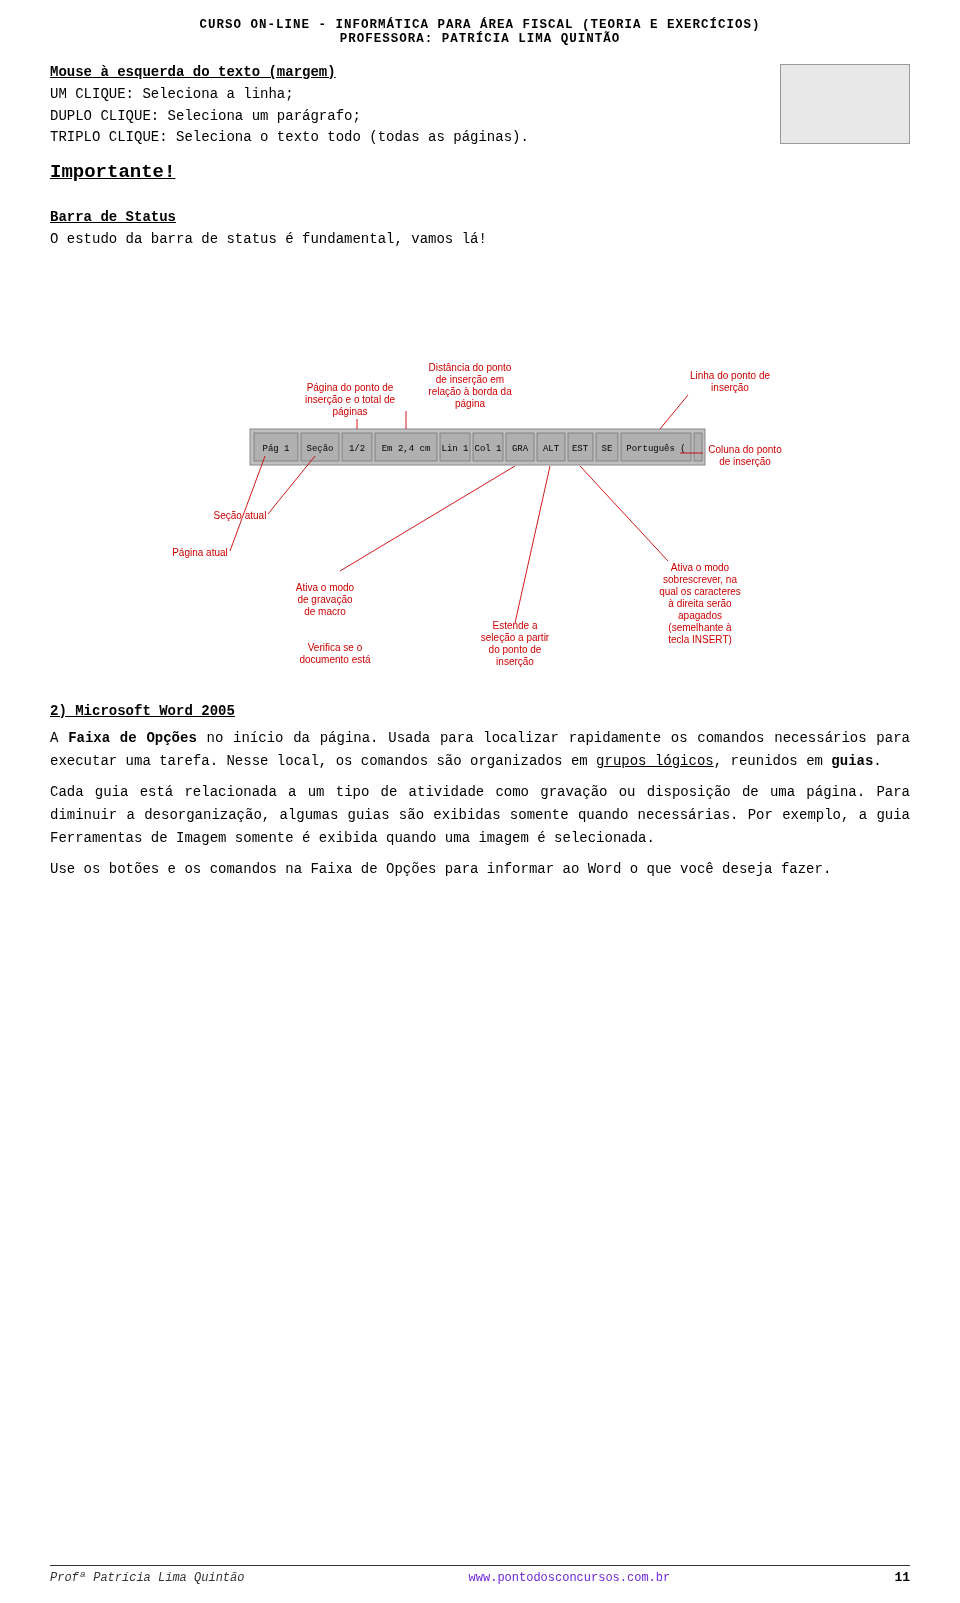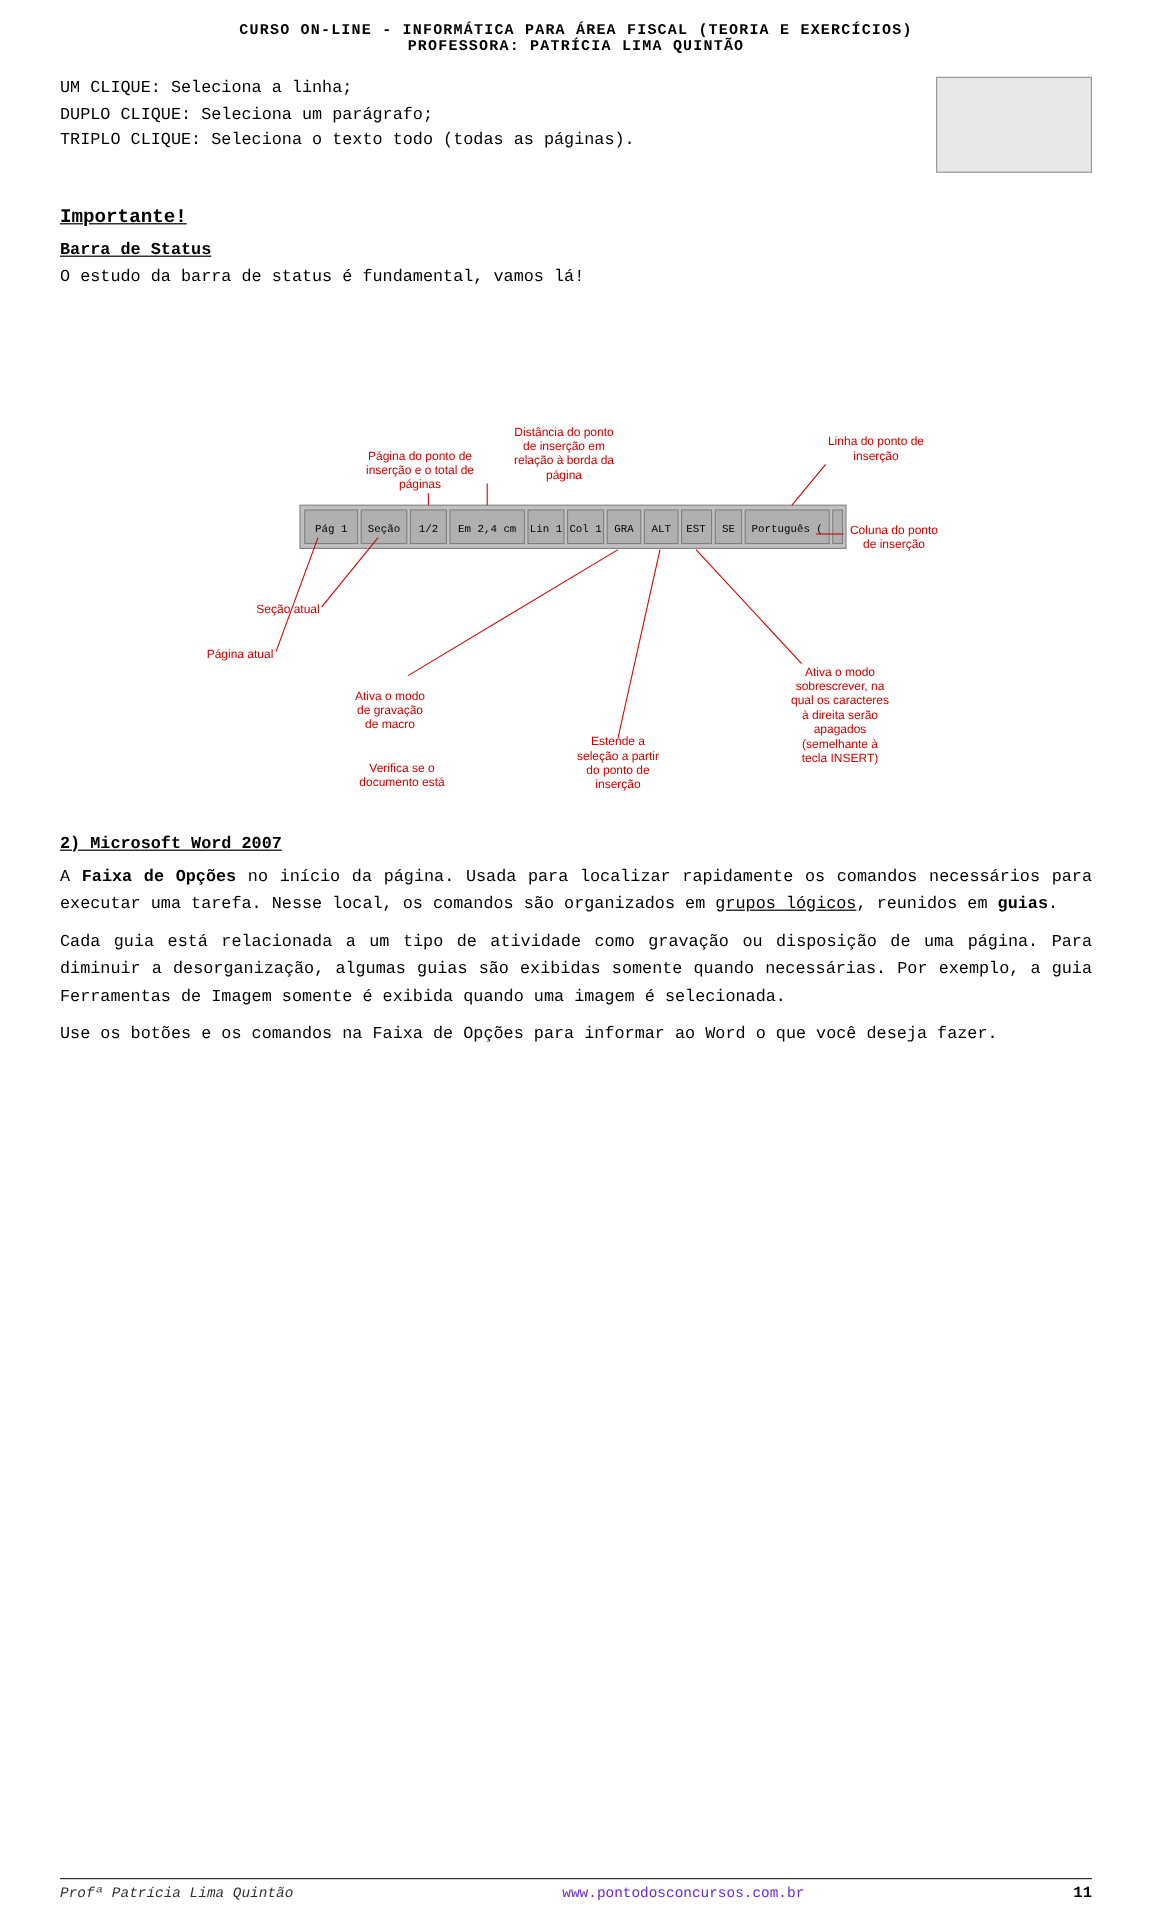--- a/index.html
+++ b/index.html
@@ -56,40 +56,40 @@
       font-size: 14px;
       font-weight: bold;
       text-decoration: underline;
       margin-bottom: 4px;
     }
     .section-mouse p {
       font-size: 14px;
       line-height: 1.55;
     }
     .importante-label {
-      font-size: 16px;
-      font-weight: bold;
-      text-decoration: underline;
-      margin-top: 28px;
+      font-size: 19px;
+      font-weight: bold;
+      text-decoration: underline;
+      margin-top: 12px;
       margin-bottom: 2px;
       display: block;
     }
     .importante-text {
       font-size: 14px;
       line-height: 1.6;
       margin-bottom: 10px;
     }
     .importante-text span.bold {
       font-weight: bold;
     }
     .barra-status-title {
       font-size: 14px;
       font-weight: bold;
       text-decoration: underline;
-      margin-top: 11px;
+      margin-top: 26px;
       margin-bottom: 4px;
     }
     .barra-status-desc {
       font-size: 14px;
       line-height: 1.55;
       margin-bottom: 10px;
     }
     
     .section2 {
       margin-top: 18px;
@@ -151,20 +151,21 @@
 <div class="page">
 
   <div class="header">
     <div class="header-line1">CURSO ON-LINE - INFORMÁTICA PARA ÁREA FISCAL (TEORIA E EXERCÍCIOS)</div>
     <div class="header-line2">PROFESSORA: PATRÍCIA LIMA QUINTÃO</div>
   </div>
 
   <div class="header-box">
     <div class="content-left">
       <div class="section-mouse">
+        <h2>Mouse à esquerda do texto (margem)</h2>
         <p>
           <span>UM CLIQUE: Seleciona a linha;</span><br>
           <span>DUPLO CLIQUE: Seleciona um parágrafo;</span><br>
           <span>TRIPLO CLIQUE: Seleciona o texto todo (todas as páginas).</span>
         </p>
       </div>
     </div>
     <div class="header-box-right"></div>
   </div>
 
@@ -250,21 +251,21 @@
       <text x="580" y="334" font-size="10" font-family="Arial" fill="#c00" text-anchor="middle">qual os caracteres</text>
       <text x="580" y="346" font-size="10" font-family="Arial" fill="#c00" text-anchor="middle">à direita serão</text>
       <text x="580" y="358" font-size="10" font-family="Arial" fill="#c00" text-anchor="middle">apagados</text>
       <text x="580" y="370" font-size="10" font-family="Arial" fill="#c00" text-anchor="middle">(semelhante à</text>
       <text x="580" y="382" font-size="10" font-family="Arial" fill="#c00" text-anchor="middle">tecla INSERT)</text>
       <line x1="548" y1="300" x2="460" y2="205" stroke="#c00" stroke-width="0.9"></line>
     </svg>
   </div>
 
   <div class="section2">
-    <div class="section2-title">2) Microsoft Word 2007</div>
+    <div class="section2-title">2) Microsoft Word 2005</div>
     <p>
       A <span class="bold" style="font-weight:bold">Faixa de Opções</span> no início da página. Usada para localizar rapidamente os comandos necessários para executar uma tarefa. Nesse local, os comandos são organizados em <span class="underline" style="text-decoration:underline">grupos lógicos</span>, reunidos em <span class="bold" style="font-weight:bold">guias</span>.
     </p>
     <p>
       <span>Cada guia está relacionada a um tipo de atividade como gravação ou disposição de uma página. Para diminuir a desorganização, algumas guias são exibidas somente quando necessárias. Por exemplo, a guia Ferramentas de Imagem somente é exibida quando uma imagem é selecionada.</span>
     </p>
     <p>
       <span>Use os botões e os comandos na Faixa de Opções para informar ao Word o que você deseja fazer.</span>
     </p>
   </div>

